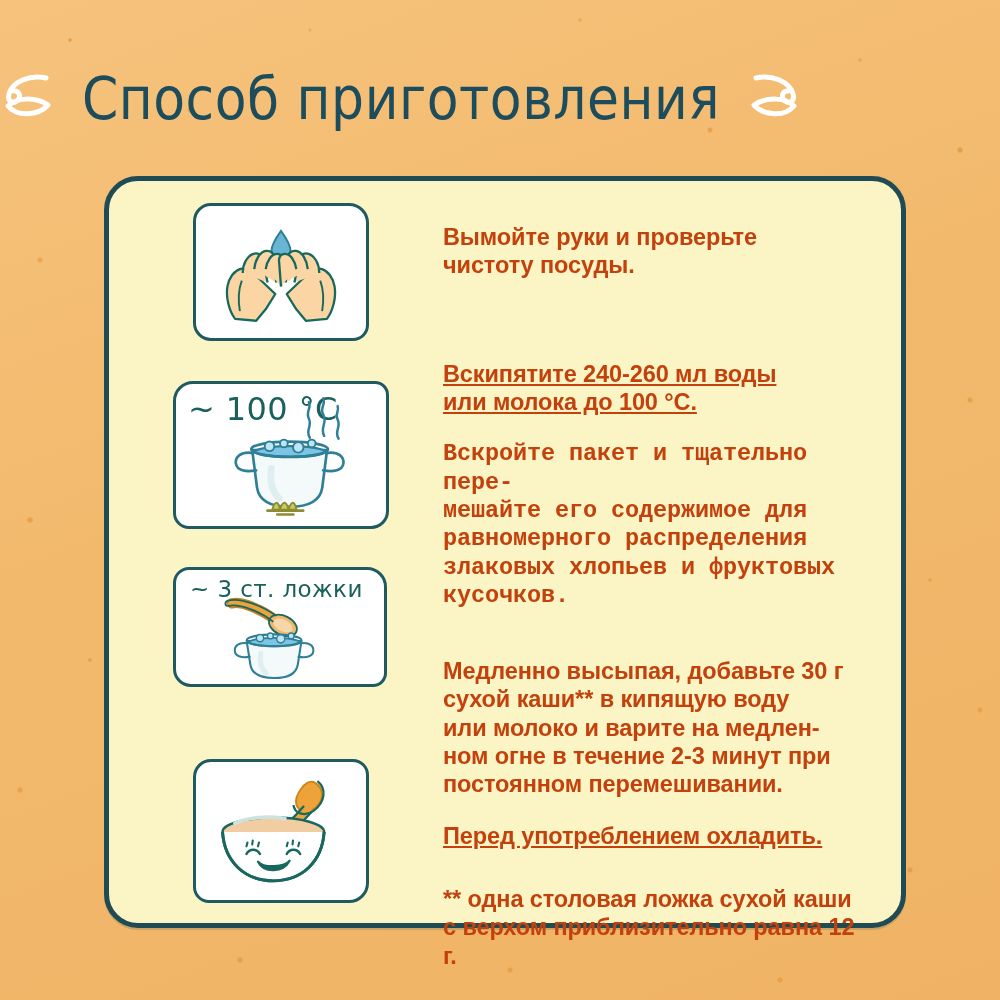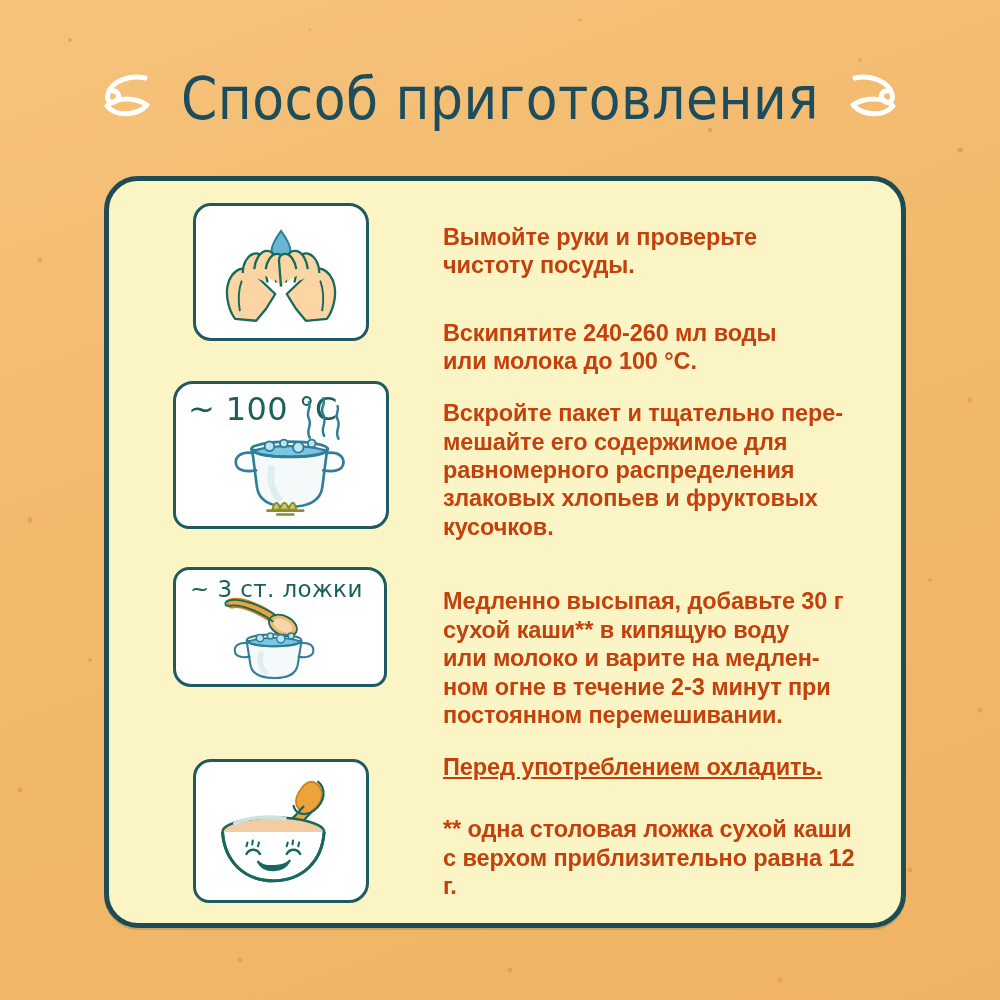--- a/index.html
+++ b/index.html
@@ -57,21 +57,21 @@
       radial-gradient(circle at 57% 66%, rgba(216,126,26,.20) 0 1.2px, transparent 2px),
       radial-gradient(circle at 73% 79%, rgba(216,126,26,.26) 0 1.4px, transparent 2px),
       radial-gradient(circle at 85% 66%, rgba(216,126,26,.22) 0 1.1px, transparent 2px);
     background-repeat:no-repeat;
     pointer-events:none;
   }
 
   
   #header{
     position:absolute;left:0;top:58px;width:1000px;height:82px;
-    display:flex;align-items:center;justify-content:center;gap:22px;
+    display:flex;align-items:center;justify-content:flex-start;gap:22px;
   }
   #page-title{
     font-family:"DejaVu Sans","Liberation Sans",sans-serif;
     font-size:52px;font-weight:400;letter-spacing:.5px;
     color:#1d4d5c;white-space:nowrap;line-height:1;
     transform:scaleY(1.12);
   }
   .leaf{display:block;}
 
   
@@ -114,22 +114,22 @@
   .step{
     color:#c2410c;
     font-family:"Liberation Sans","DejaVu Sans",sans-serif;
     font-weight:700;
     font-size:23.5px;
     line-height:1.21;
     letter-spacing:-.1px;
     white-space:pre-line;
   }
   #step-1{margin-top:0px;}
-  #step-2{margin-top:39px;}
-  #step-3{margin-top:22px;}
+  #step-2{margin-top:80px;text-decoration:underline;}
+  #step-3{margin-top:22px;font-family:Liberation Mono, monospace;}
   #step-4{margin-top:46px;}
   #step-5{margin-top:20px;text-decoration:underline;}
   #step-6{margin-top:34px;}
 </style>
 </head>
 <body>
 
 <div id="bg-texture"></div>
 
 <div id="header">

